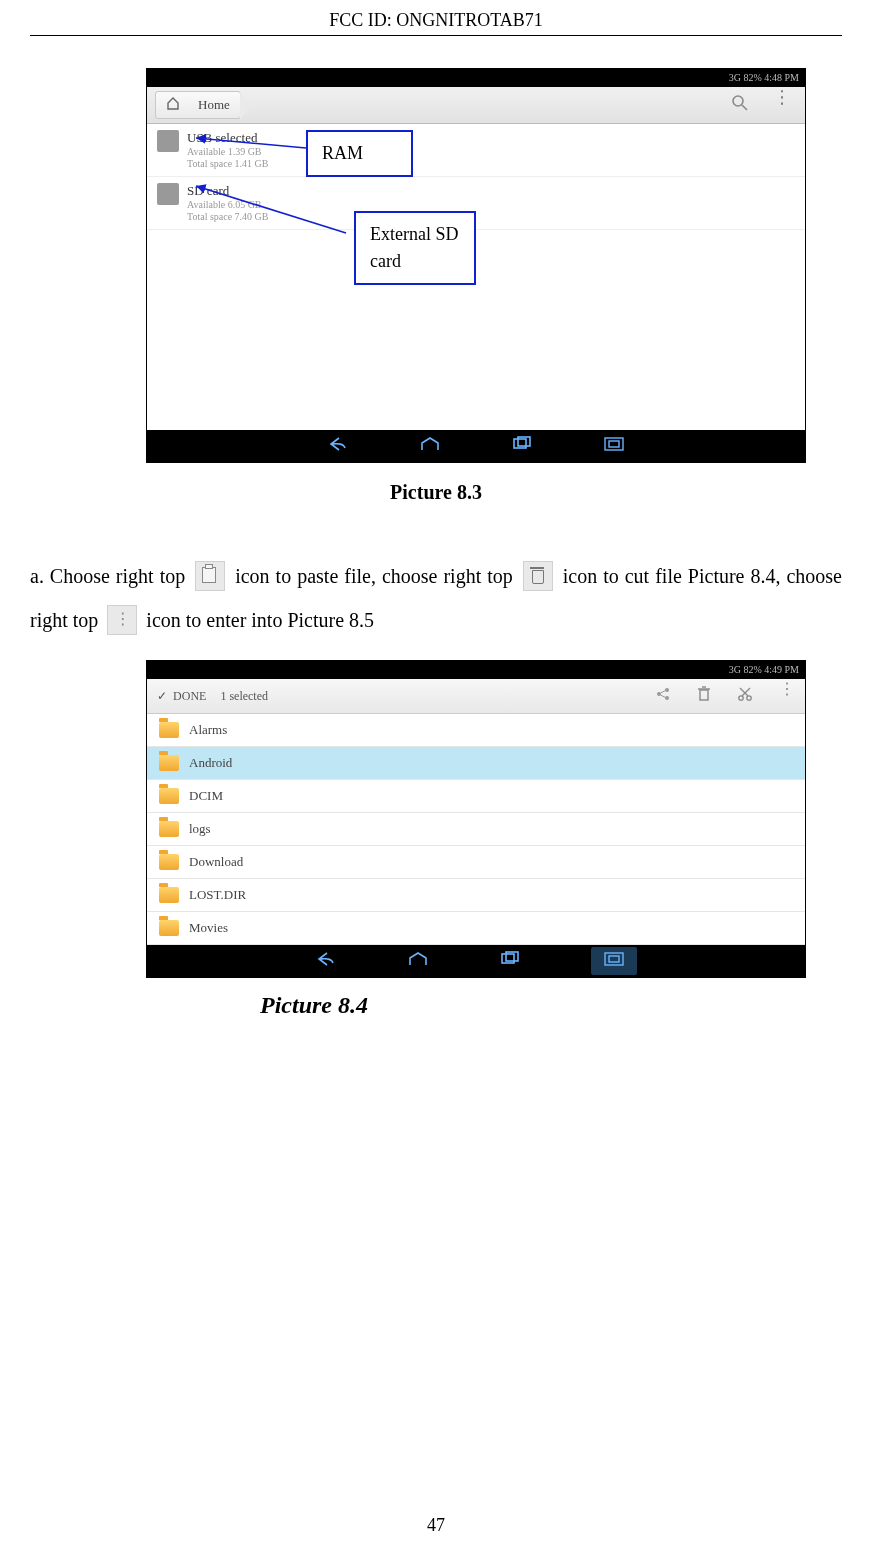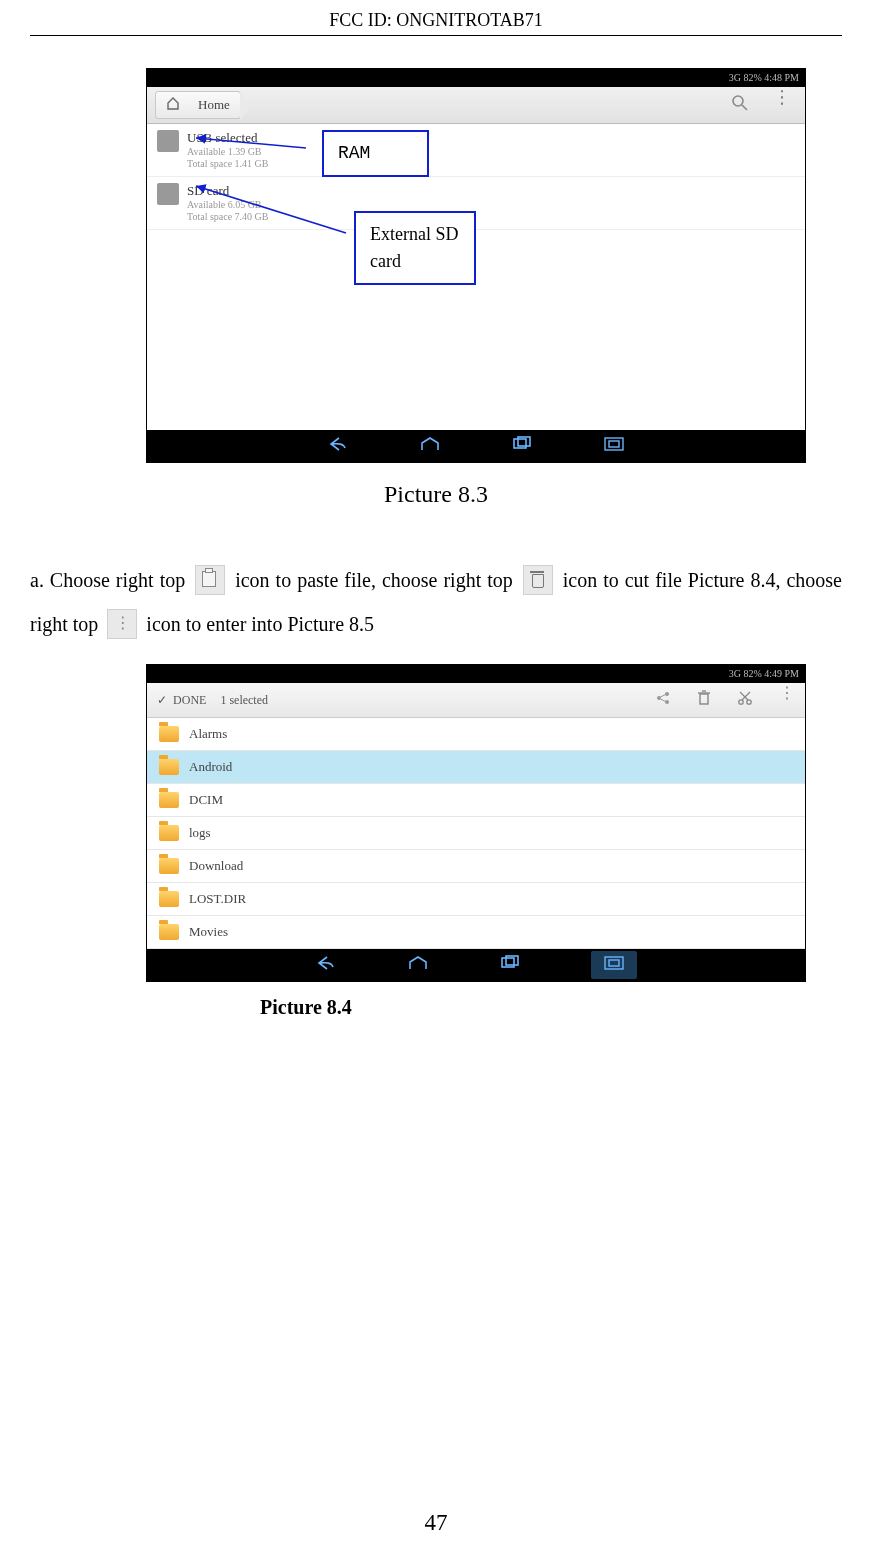--- a/index.html
+++ b/index.html
@@ -114,28 +114,29 @@
     height: 32px;
     display: flex;
     justify-content: center;
     align-items: center;
     gap: 70px;
     color: #6ab4ff;
   }
   .nav-bar span svg, .nav-bar span { display:inline-block; }
   .caption {
     text-align: center;
-    font-weight: normal;
-    font-size: 24px;
+    font-weight: bold;
+    font-size: 20px;
     margin: 18px 0 50px 0;
   }
   .caption-left {
     font-weight: bold;
-    font-size: 20px;
+    font-size: 24px;
     margin: 8px 0 0 230px;
+    font-style: italic;
   }
   .body-text {
     font-size: 20px;
     line-height: 2.2;
     text-align: justify;
     margin: 0 0 18px 0;
   }
   .inline-icon {
     display: inline-block;
     width: 28px;
@@ -187,29 +188,29 @@
   }
   .callout {
     position: absolute;
     border: 2px solid #1020d0;
     background: #fff;
     padding: 8px 14px;
     font-size: 18px;
     line-height: 1.5;
     z-index: 5;
   }
-  .callout-ram { left: 176px; top: 62px; width: 75px; font-family: Liberation Mono, monospace; }
+  .callout-ram { left: 160px; top: 62px; width: 75px; }
   .callout-sd  { left: 208px; top: 143px; width: 90px; }
   svg.arrow { position:absolute; z-index:4; pointer-events:none; }
   .page-num {
     position: absolute;
     bottom: 18px;
     left: 0; right: 0;
     text-align: center;
-    font-size: 23px;
+    font-size: 18px;
   }
   
   .sel-toolbar {
     background: linear-gradient(#f7f7f7, #e8e8e8);
     border-bottom: 1px solid #ccc;
     height: 34px;
     display:flex;
     align-items:center;
     padding:0 10px;
     gap:14px;

